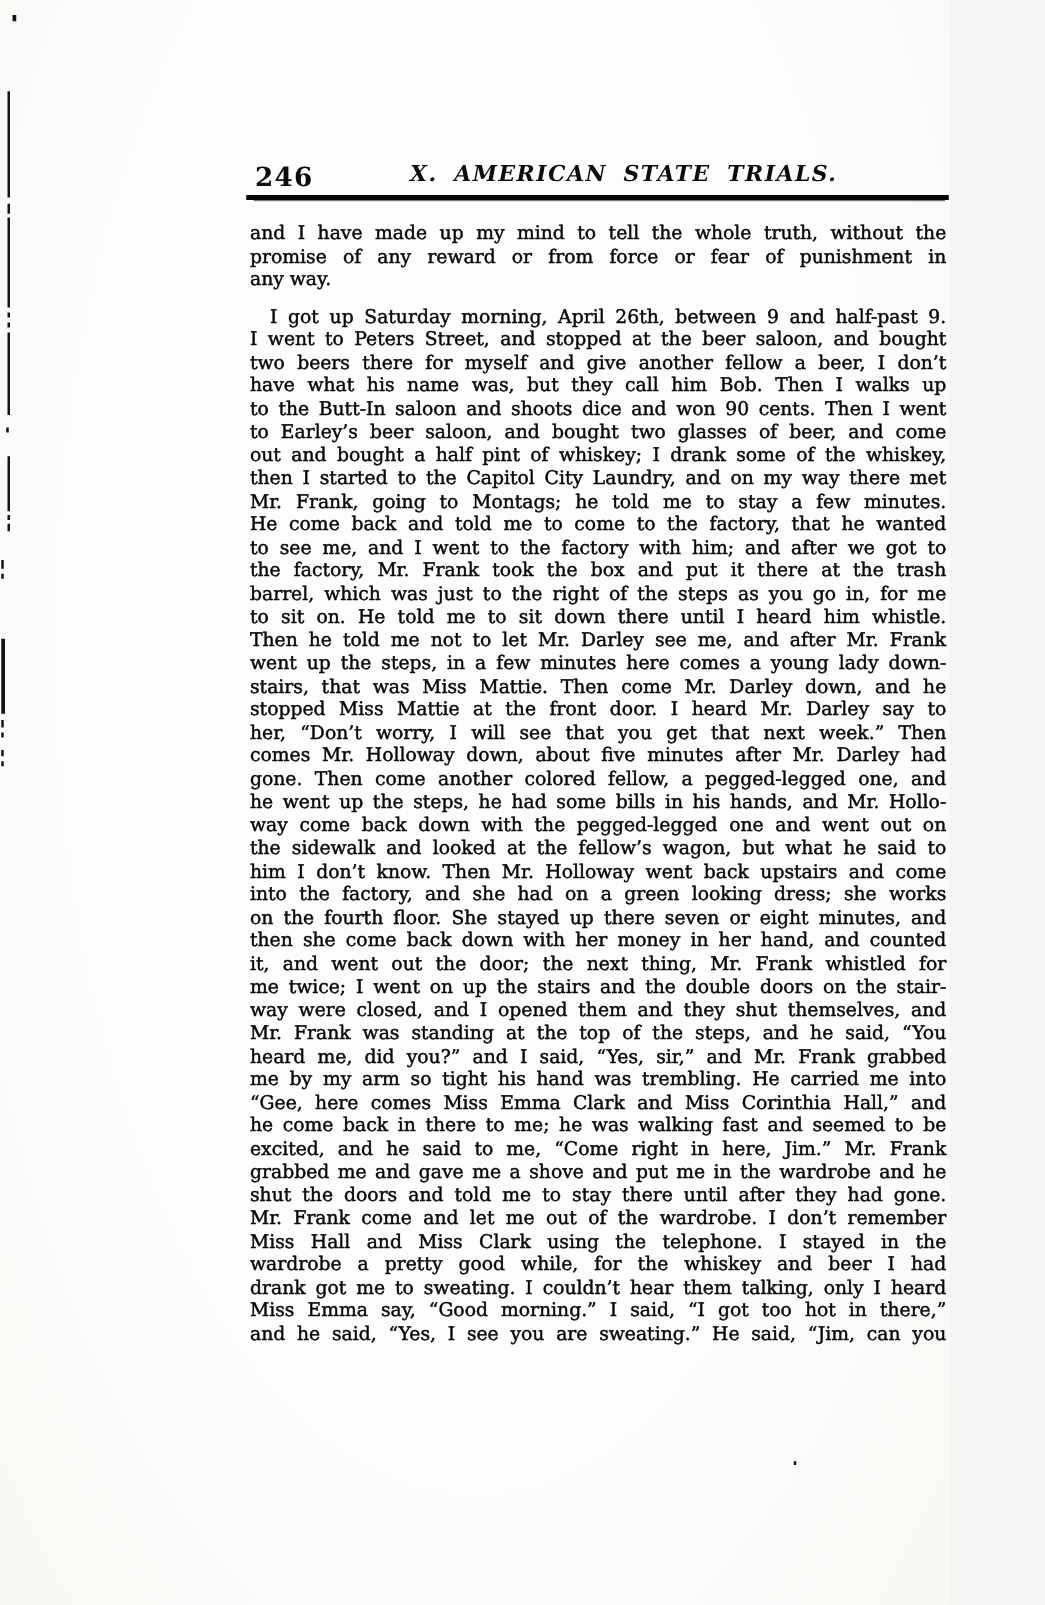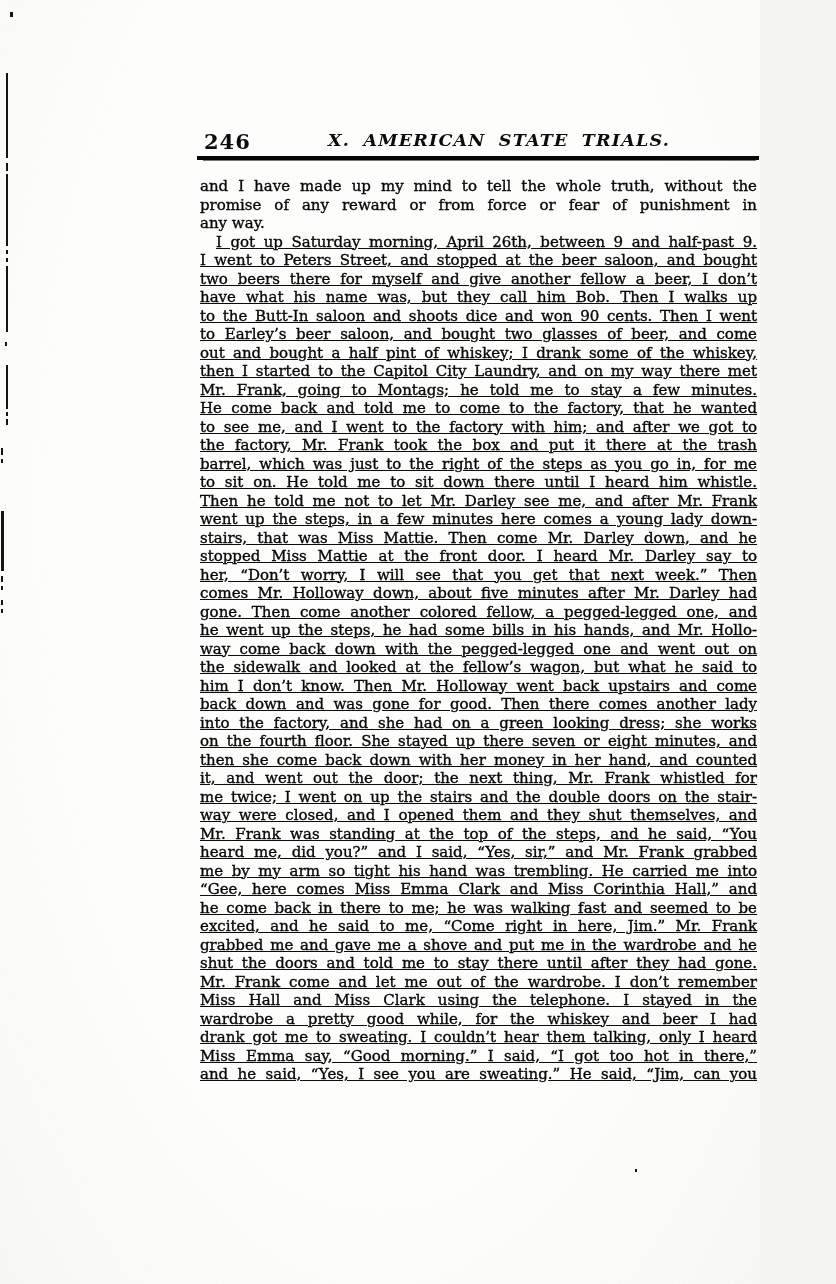--- a/index.html
+++ b/index.html
@@ -33,21 +33,21 @@
     position:absolute; left:197px; top:156px; width:562px; height:4px;
     background:#070707;
   }
   .rule::after {
     content:""; position:absolute; left:6px; right:3px; top:4px; height:1px;
     background:rgba(10,10,10,0.55);
   }
 
   
   .text-block { position:absolute; left:200px; top:177px; width:557px; }
-  .para + .para { margin-top:0;text-decoration:underline; }
+  .para + .para { margin-top:11px; }
   .line {
     font-size:15px; line-height:18.5px;
     color:#060606;
     -webkit-text-stroke:0.35px #060606;
     text-align:justify; text-align-last:justify;
   }
   .line.indent { text-indent:16px; }
   .line.endline { text-align-last:left; }
 
   
@@ -89,21 +89,20 @@
         <div class="line">went up the steps, in a few minutes here comes a young lady down-</div>
         <div class="line">stairs, that was Miss Mattie.  Then come Mr. Darley down, and he</div>
         <div class="line">stopped Miss Mattie at the front door.  I heard Mr. Darley say to</div>
         <div class="line">her, “Don’t worry, I will see that you get that next week.”  Then</div>
         <div class="line">comes Mr. Holloway down, about five minutes after Mr. Darley had</div>
         <div class="line">gone.  Then come another colored fellow, a pegged-legged one, and</div>
         <div class="line">he went up the steps, he had some bills in his hands, and Mr. Hollo-</div>
         <div class="line">way come back down with the pegged-legged one and went out on</div>
         <div class="line">the sidewalk and looked at the fellow’s wagon, but what he said to</div>
         <div class="line">him I don’t know.  Then Mr. Holloway went back upstairs and come</div>
-        <div class="line">back down and was gone for good.  Then there comes another lady</div>
         <div class="line">into the factory, and she had on a green looking dress; she works</div>
         <div class="line">on the fourth floor.  She stayed up there seven or eight minutes, and</div>
         <div class="line">then she come back down with her money in her hand, and counted</div>
         <div class="line">it, and went out the door;  the next thing, Mr. Frank whistled for</div>
         <div class="line">me twice;  I went on up the stairs and the double doors on the stair-</div>
         <div class="line">way were closed, and I opened them and they shut themselves, and</div>
         <div class="line">Mr. Frank was standing at the top of the steps, and he said, “You</div>
         <div class="line">heard me, did you?” and I said, “Yes, sir,” and Mr. Frank grabbed</div>
         <div class="line">me by my arm so tight his hand was trembling.  He carried me into</div>
         <div class="line">“Gee, here comes Miss Emma Clark and Miss Corinthia Hall,” and</div>

